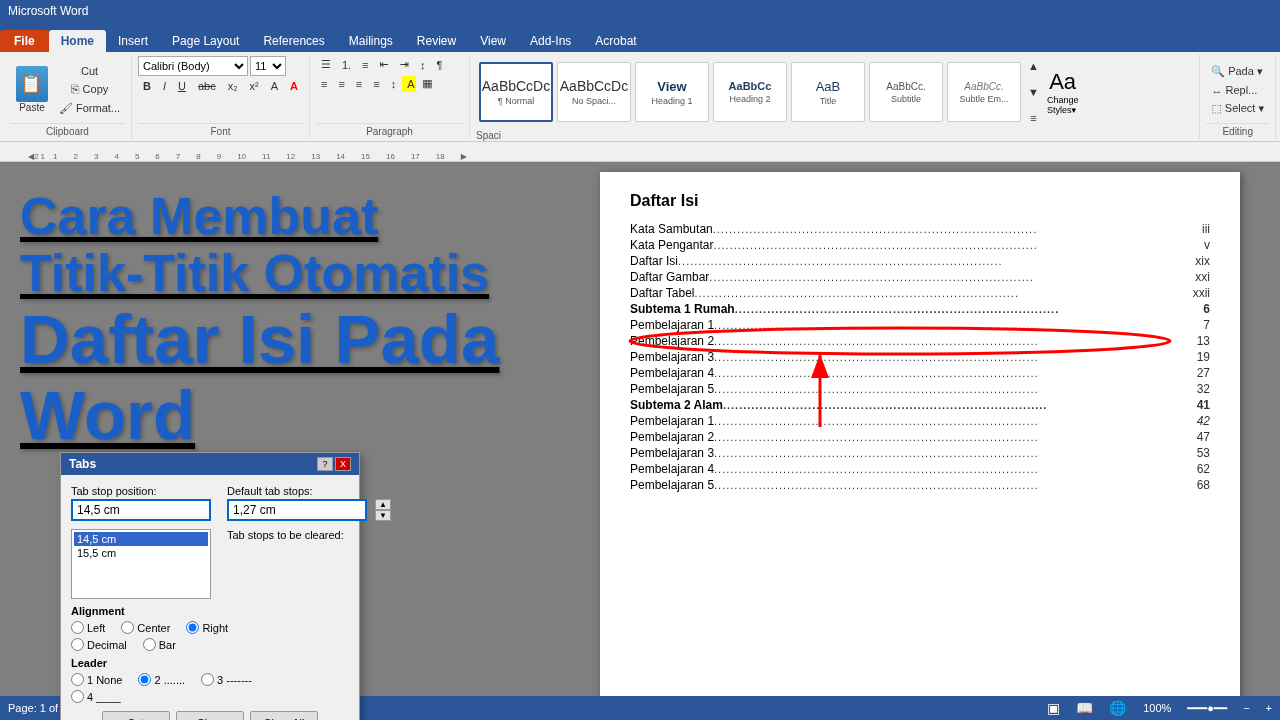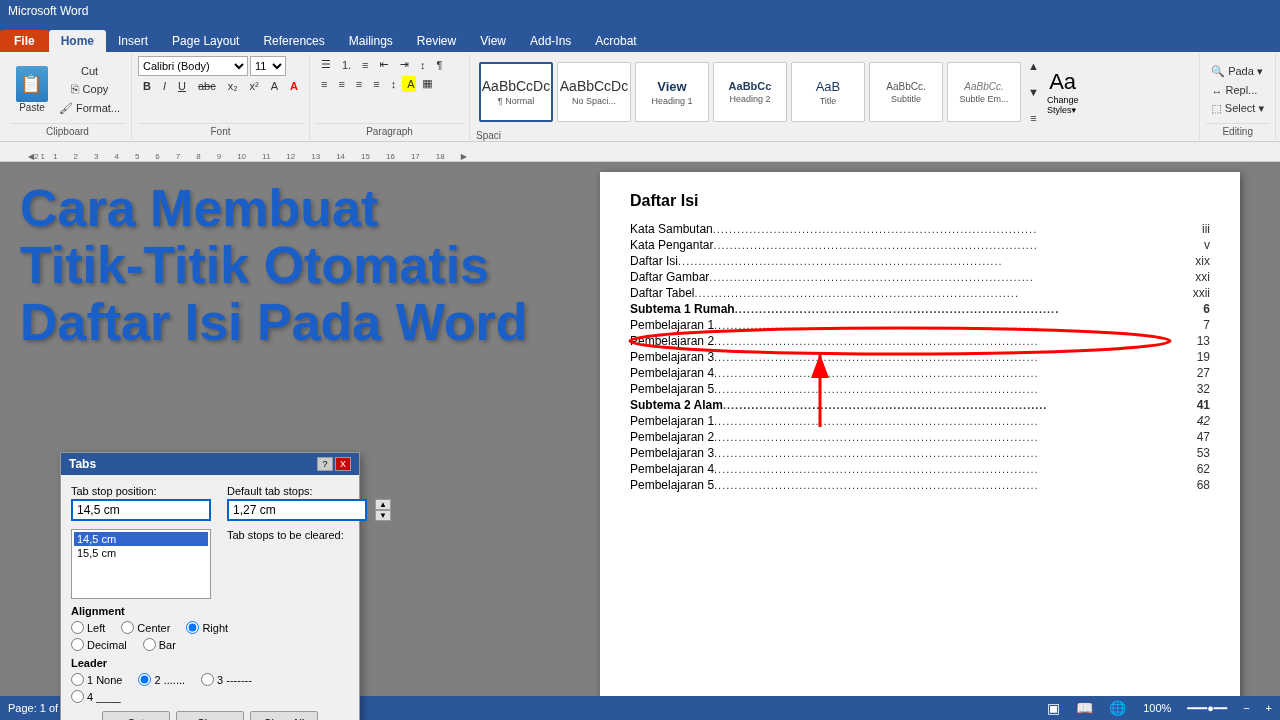--- a/index.html
+++ b/index.html
@@ -147,44 +147,45 @@
       display: flex;
       height: calc(720px - 22px - 30px - 90px - 20px - 24px);
       background: #7f7f7f;
       position: relative;
     }
 
     
     #overlay-title {
       position: absolute;
       left: 0;
-      top: 8px;
+      top: 16px;
       width: 640px;
       height: 100%;
       z-index: 10;
       pointer-events: none;
       padding: 10px 20px;
+      text-decoration: underline;
     }
 
     .overlay-line1 {
       font-size: 52px;
       font-weight: bold;
       color: #1a5fc8;
       line-height: 1.1;
       text-shadow: 2px 2px 4px rgba(0,0,0,0.3);
     }
     .overlay-line2 {
       font-size: 52px;
       font-weight: bold;
       color: #1a5fc8;
       line-height: 1.1;
       text-shadow: 2px 2px 4px rgba(0,0,0,0.3);
     }
     .overlay-line3 {
-      font-size: 52px;
+      font-size: 69px;
       font-weight: bold;
       color: #1a5fc8;
       line-height: 1.1;
       text-shadow: 2px 2px 4px rgba(0,0,0,0.3);
     }
 
     
     #doc-page {
       position: absolute;
       right: 40px;

